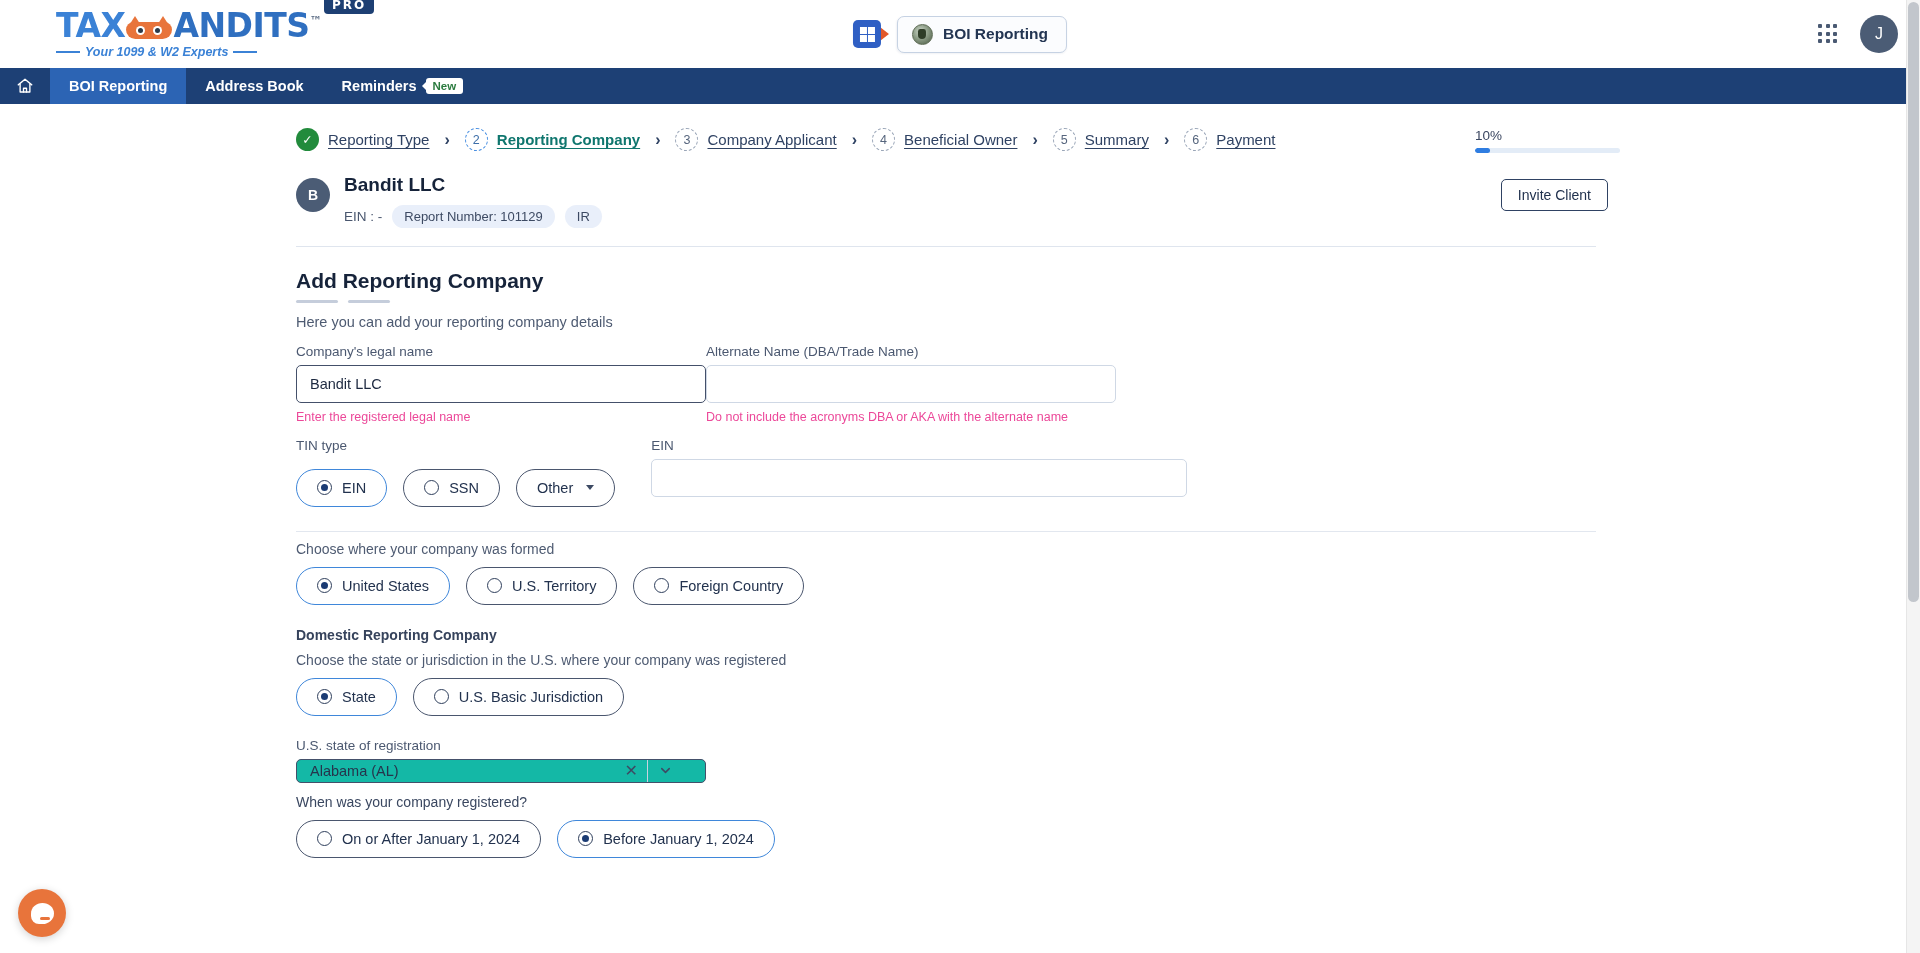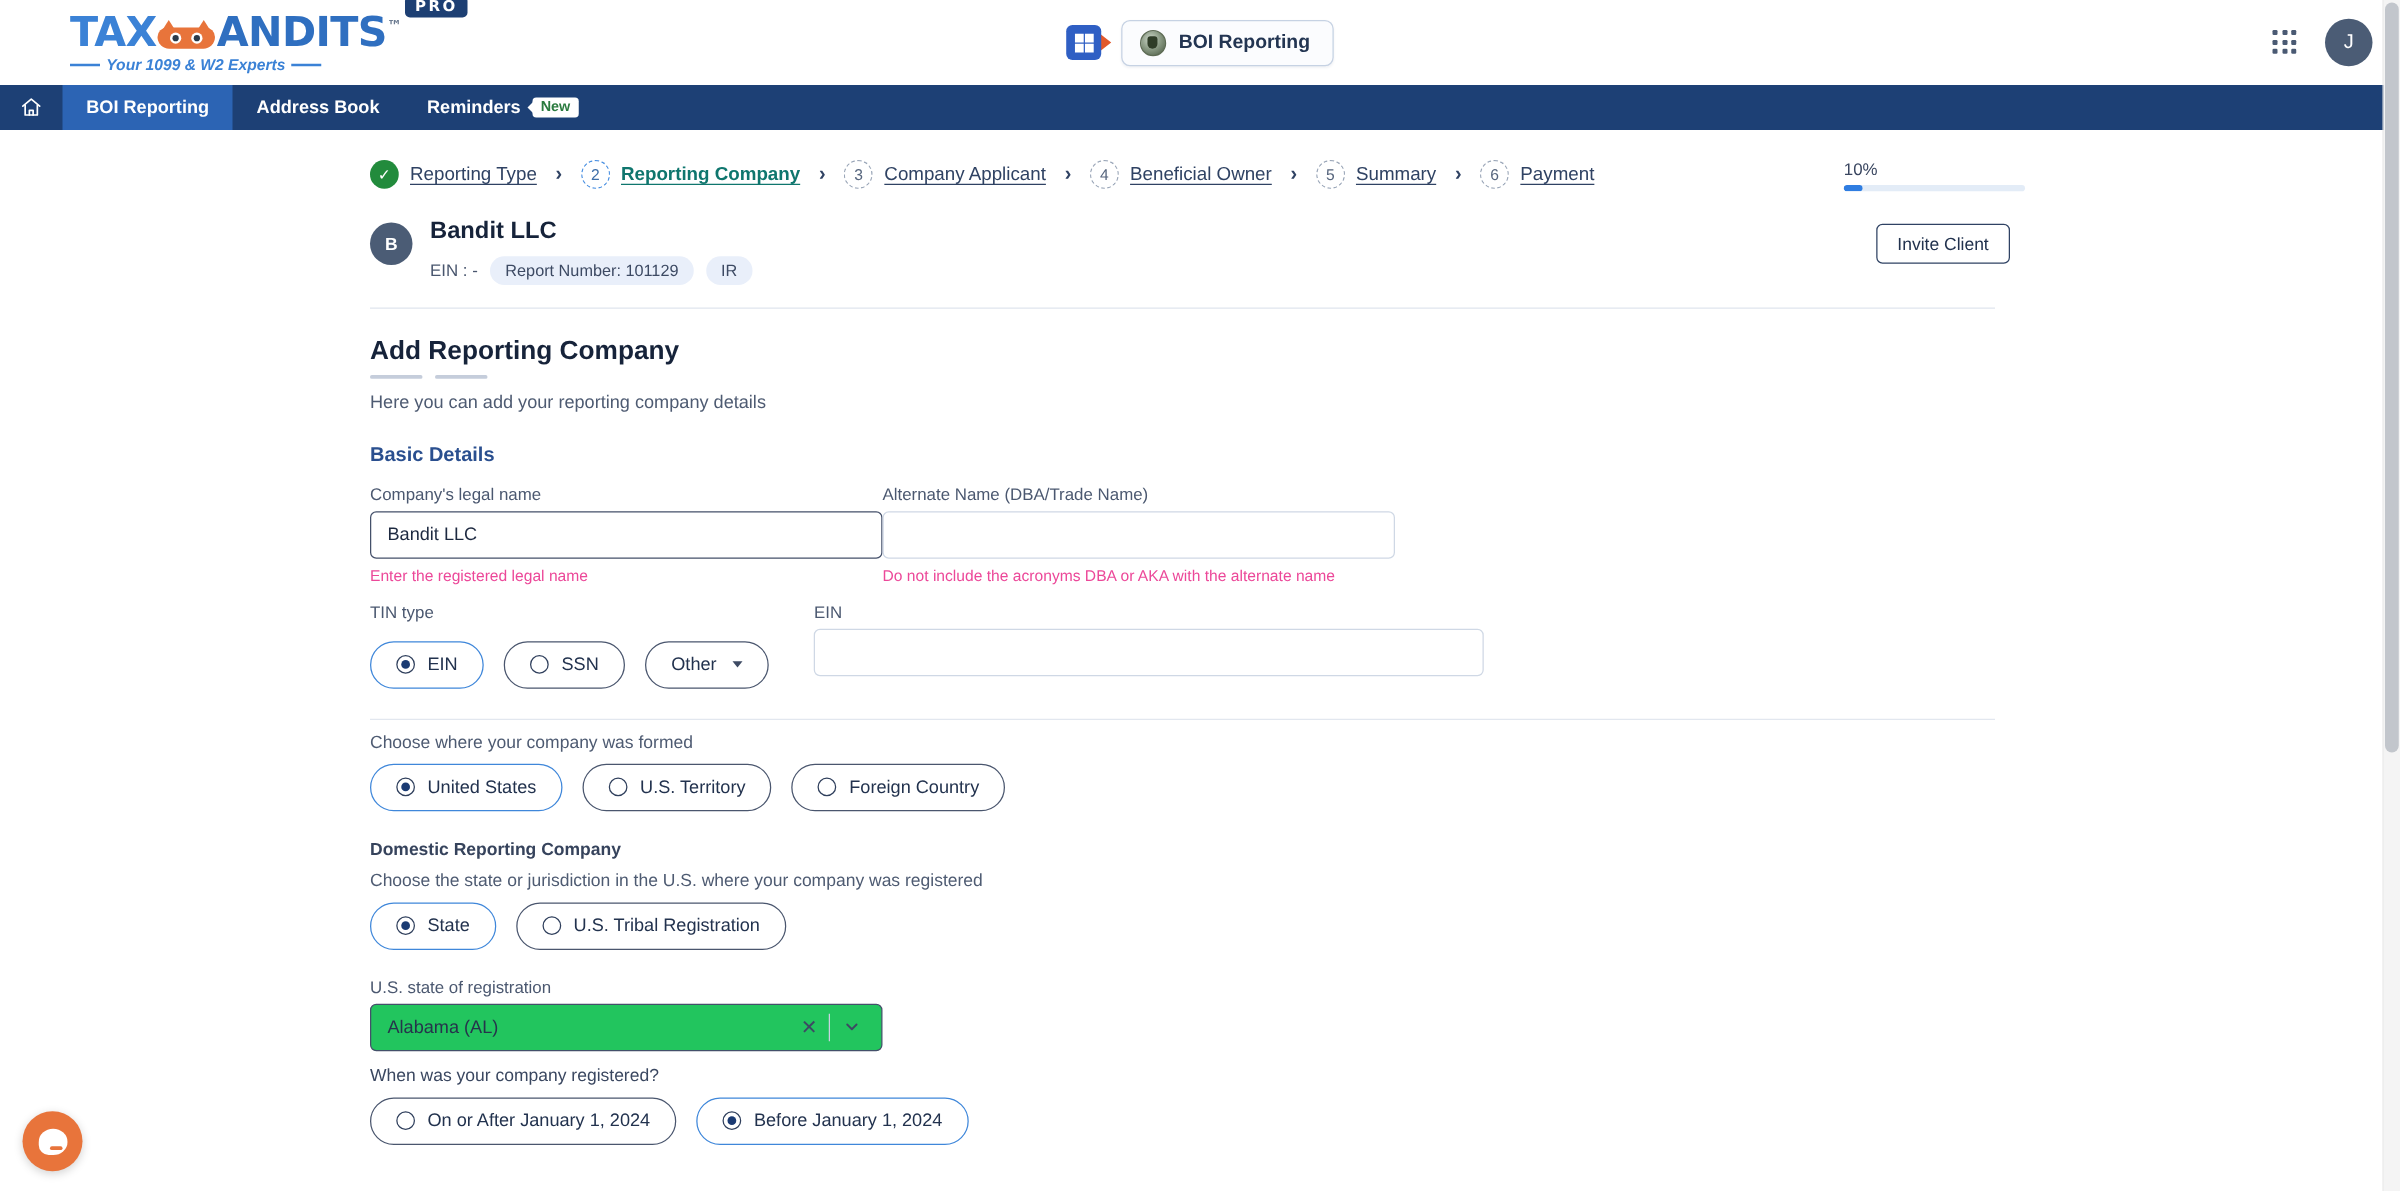--- a/index.html
+++ b/index.html
@@ -252,22 +252,22 @@
   }
 
   .subhead { font-size:14px; color:#36435c; font-weight:600; margin-top:22px; }
   .helper { font-size:14px; color:#4e5b72; margin-top:9px; }
 
   .hr-sec {
     margin:24px 0 0 0; border:none; border-top:1px solid #e2e7ef; width:1300px;
   }
 
   .select-box {
-    width:410px; height:38px; border:1.4px solid #44506a; border-radius:5px;
-    display:flex; align-items:center; padding:0 8px 0 13px; background:#22c55e;
+    width:410px; height:24px; border:1.4px solid #44506a; border-radius:5px;
+    display:flex; align-items:center; padding:0 24px 0 13px; background:#14b8a6;
     margin-top:6px;
   }
   .select-val { flex:1; font-size:14.5px; color:#26344c; }
   .sel-x { font-size:16px; color:#3d4a63; padding:0 9px; cursor:pointer; }
   .sel-div { width:1px; height:22px; background:#c9d2e0; }
   .sel-chev {
     padding:0 8px 0 10px; color:#3d4a63; display:flex; align-items:center; cursor:pointer;
   }
 
   .q-label { font-size:14px; color:#3a4760; margin-top:11px; }
@@ -424,21 +424,20 @@
   <hr class="hr-main">
 
   <div class="form-area">
     <div class="page-title">Add Reporting Company</div>
     <div class="title-underline">
         <i></i>
         <i></i>
       </div>
     <div class="page-sub">Here you can add your reporting company details</div>
 
-    <div class="section-title">Basic Details</div>
 
     <div class="field-row">
       <div class="field">
         <div class="field-label">Company's legal name</div>
         <div class="input filled w-legal">Bandit LLC</div>
         <div class="field-hint">Enter the registered legal name</div>
       </div>
       <div class="field">
         <div class="field-label">Alternate Name (DBA/Trade Name)</div>
         <div class="input w-alt"></div>
@@ -490,21 +489,21 @@
 
     <div class="subhead">Domestic Reporting Company</div>
     <div class="helper">Choose the state or jurisdiction in the U.S. where your company was registered</div>
     <div class="pill-row">
       <div class="pill selected">
         <span class="radio on"></span>
         <span>State</span>
       </div>
       <div class="pill">
         <span class="radio"></span>
-        <span>U.S. Tribal Registration</span>
+        <span>U.S. Basic Jurisdiction</span>
       </div>
     </div>
 
     <div class="field-label" style="margin-top:22px;">U.S. state of registration</div>
     <div class="select-box">
       <span class="select-val">Alabama (AL)</span>
       <span class="sel-x">✕</span>
       <span class="sel-div"></span>
       <span class="sel-chev">
         <svg width="15" height="15" viewBox="0 0 24 24" fill="none" stroke="#3d4a63" stroke-width="2.4" stroke-linecap="round" stroke-linejoin="round">

